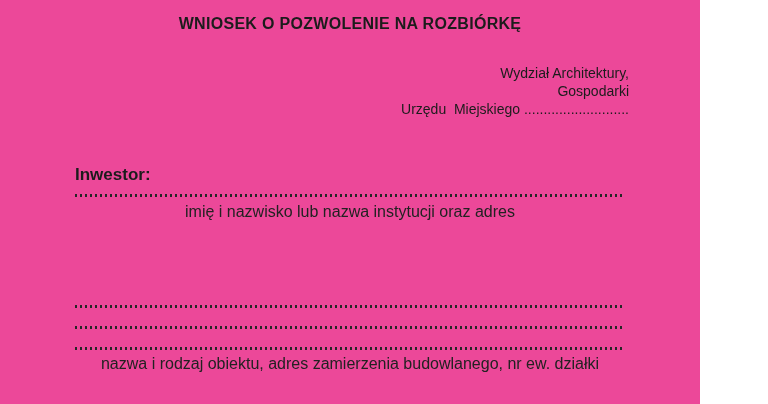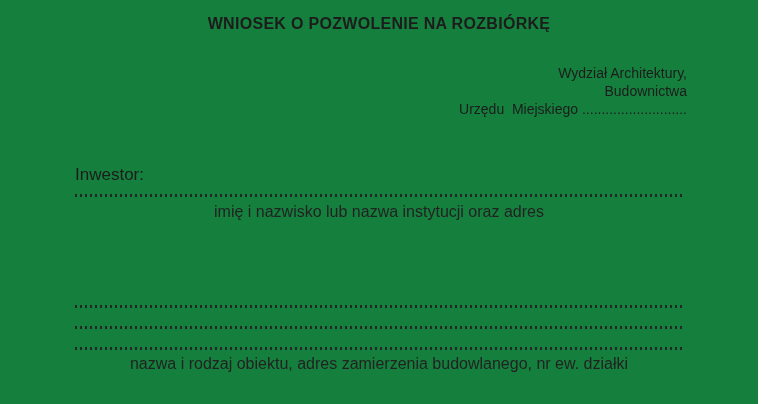--- a/index.html
+++ b/index.html
@@ -2,23 +2,23 @@
 <html><head>
 <meta charset="utf-8">
 <style>
   html, body {
     margin: 0;
     padding: 0;
     background: #ffffff;
   }
   .page {
     position: relative;
-    width: 758px;
+    width: 700px;
     height: 404px;
-    background: #15803d;
+    background: #ec4899;
     font-family: "Liberation Sans", sans-serif;
     color: #1c1c1c;
     overflow: hidden;
   }
   .form-title {
     position: absolute;
     top: 15px;
     left: 0;
     right: 0;
     text-align: center;
@@ -36,21 +36,21 @@
     line-height: 18px;
   }
   .recipient div {
     white-space: pre;
   }
   .investor-label {
     position: absolute;
     top: 165px;
     left: 75px;
     font-size: 17px;
-    font-weight: 400;
+    font-weight: 700;
   }
   .dotted-line {
     position: absolute;
     left: 75px;
     right: 75px;
     height: 3px;
     background-image: repeating-linear-gradient(to right, #262626 0, #262626 2px, transparent 2px, transparent 5px);
     background-repeat: repeat-x;
   }
   .line-investor { top: 194px; }
@@ -86,21 +86,21 @@
 </style>
 </head>
 <body>
 
 <div class="page">
 
   <div class="form-title">WNIOSEK O POZWOLENIE NA ROZBIÓRKĘ</div>
 
   <div class="recipient">
     <div>Wydział Architektury,</div>
-    <div>Budownictwa</div>
+    <div>Gospodarki</div>
     <div>Urzędu  Miejskiego ...........................</div>
   </div>
 
   <div class="investor-label">Inwestor:</div>
 
   <div class="dotted-line line-investor"></div>
 
   <div class="caption caption-investor">imię i nazwisko lub nazwa instytucji oraz adres</div>
 
 

